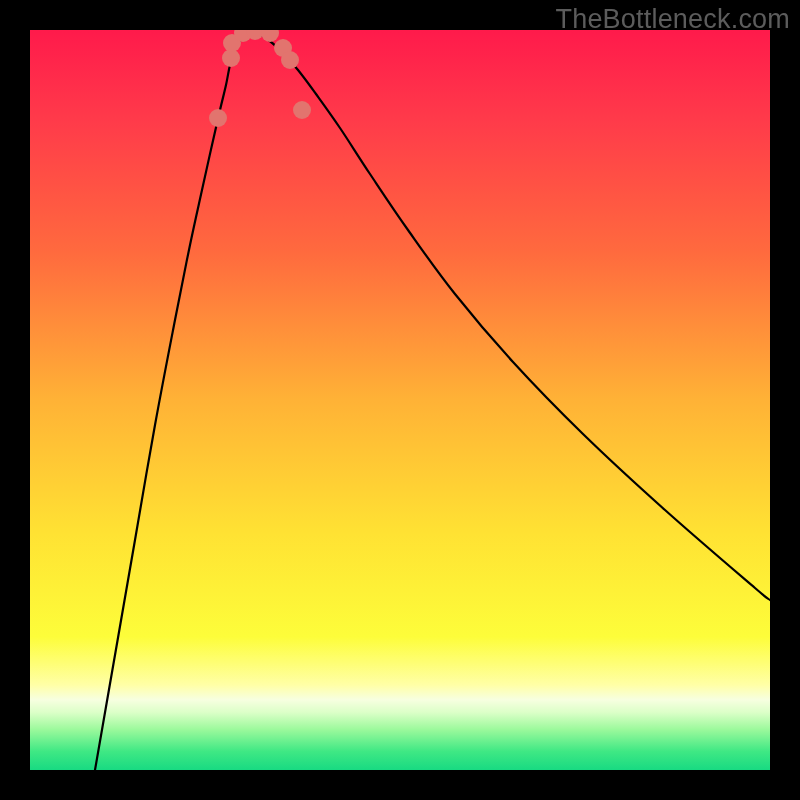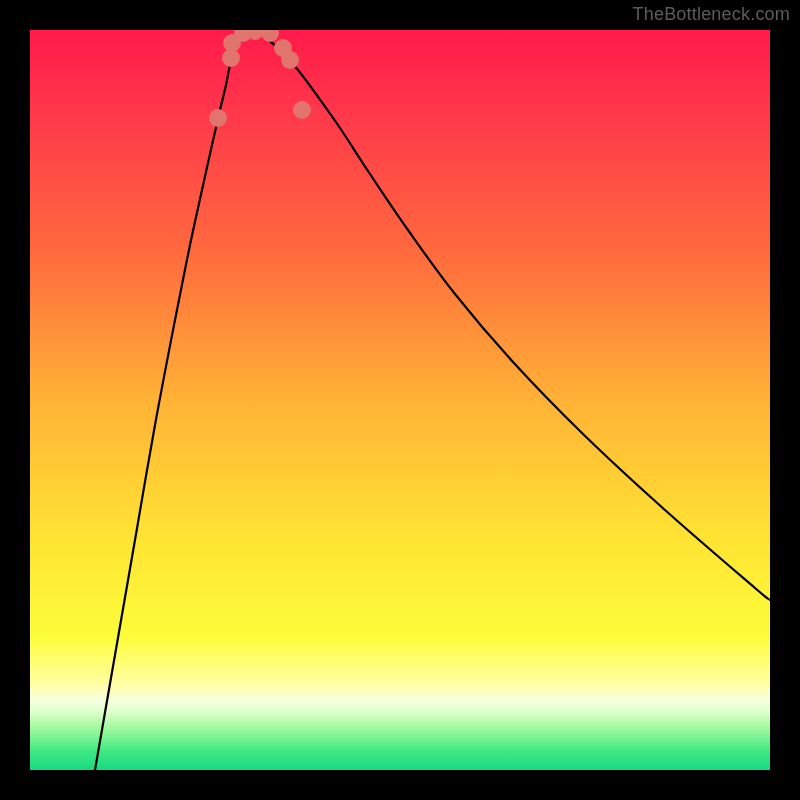--- a/index.html
+++ b/index.html
@@ -37,21 +37,21 @@
   svg {
     position: absolute;
     left: 0;
     top: 0;
   }
   .watermark {
     position: absolute;
     top: 4px;
     right: 10px;
     color: #5c5c5c;
-    font-size: 18px;
+    font-size: 27px;
     font-weight: 400;
     letter-spacing: 0.2px;
     font-family: Arial, Helvetica, sans-serif;
   }
 </style>
 </head>
 <body>
 
 <div class="frame">
 

